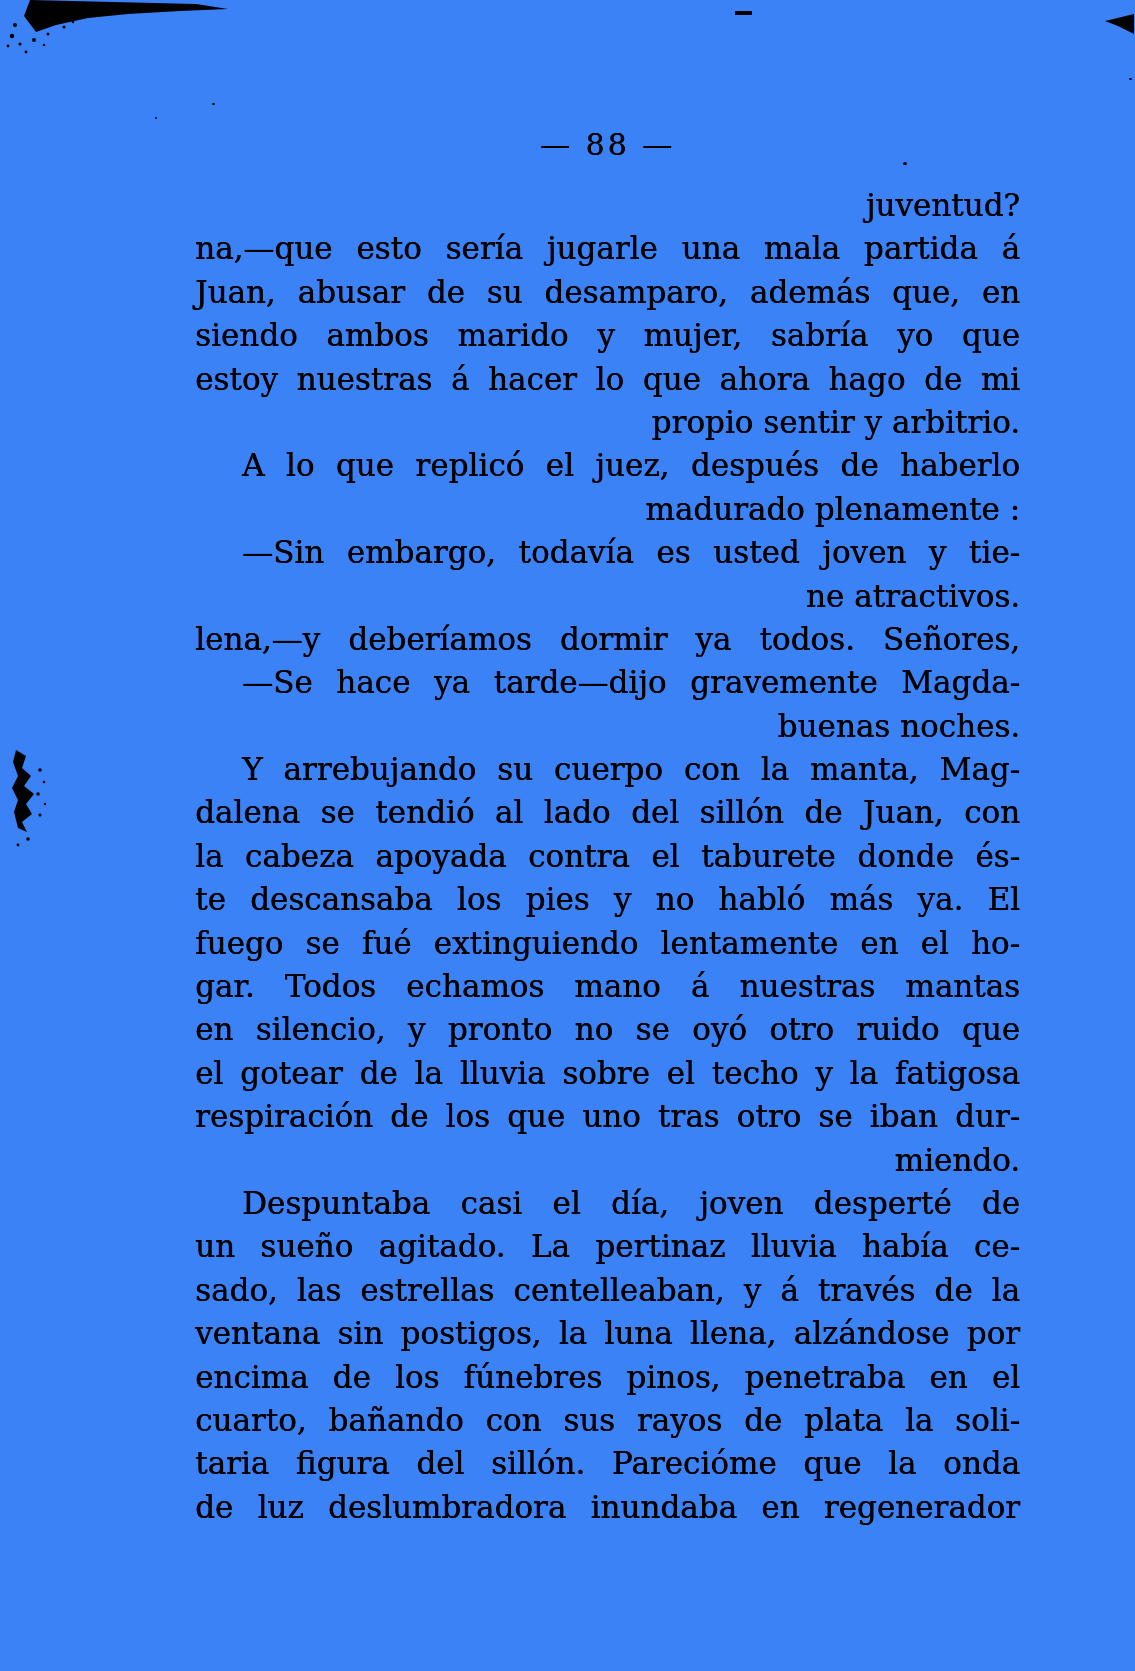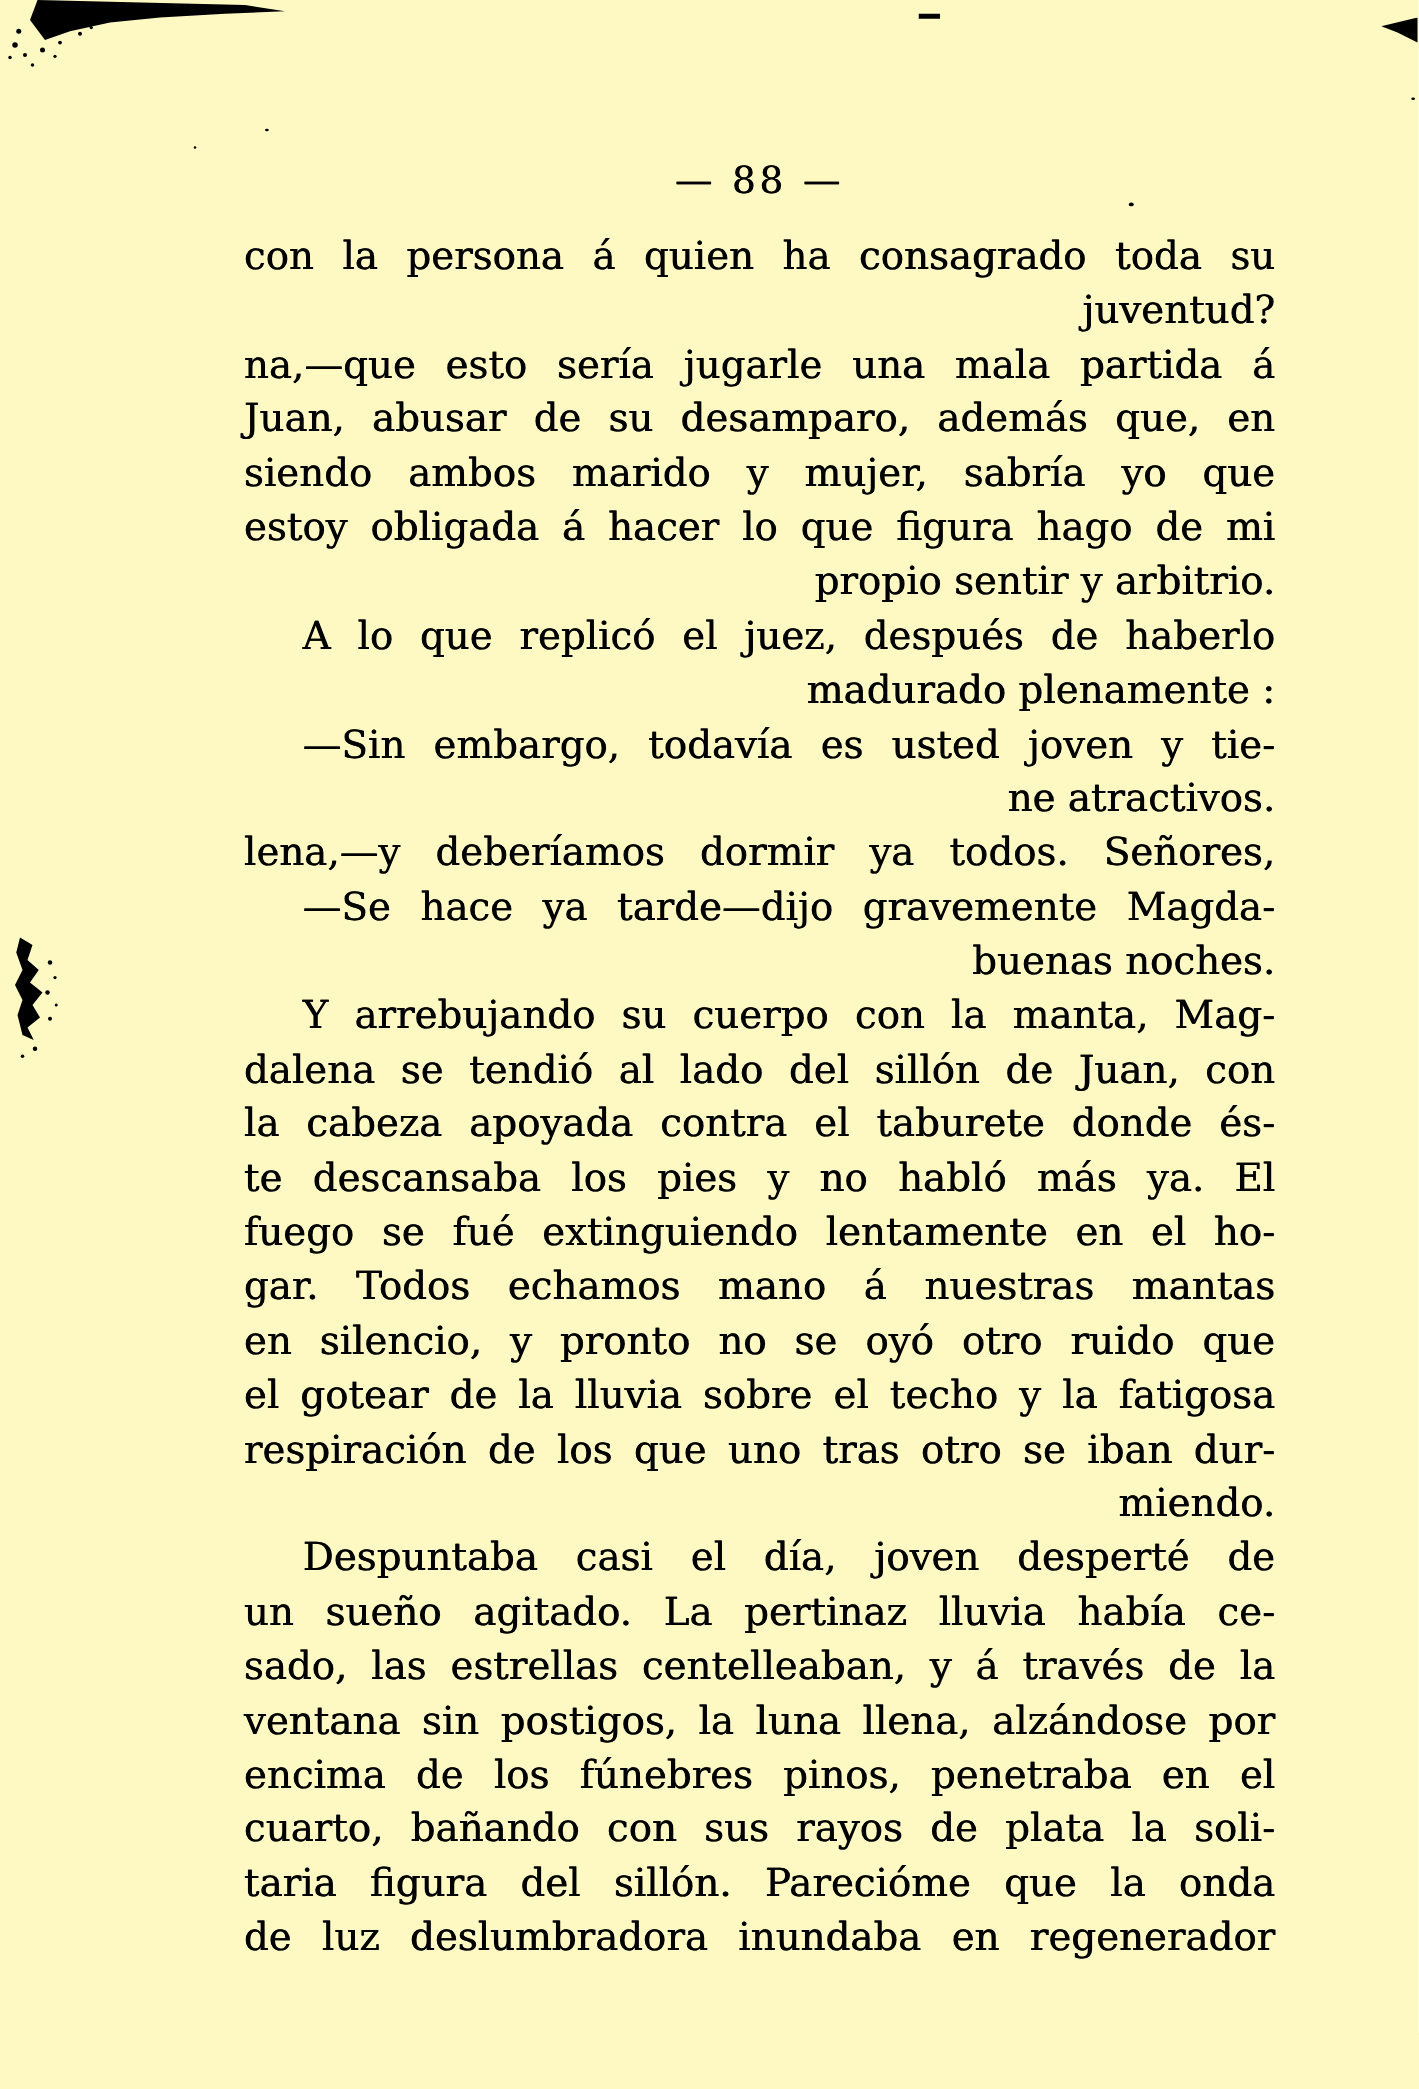--- a/index.html
+++ b/index.html
@@ -4,21 +4,21 @@
 <style>
   html, body {
     margin: 0;
     padding: 0;
     background: #ffffff;
   }
   .page {
     position: relative;
     width: 1135px;
     height: 1671px;
-    background: #fef9c3;
+    background: #3b82f6;
     overflow: hidden;
     font-family: "DejaVu Serif", "Liberation Serif", serif;
     color: #000000;
   }
   .page-number {
     position: absolute;
     left: 195px;
     top: 127px;
     width: 825px;
     text-align: center;
@@ -101,26 +101,25 @@
 
   <span class="speck" style="left:212px;top:103px;width:3px;height:2px"></span>
   <span class="speck" style="left:155px;top:117px;width:2px;height:2px"></span>
   <span class="speck" style="left:903px;top:162px;width:4px;height:3px"></span>
   <span class="speck" style="left:1129px;top:78px;width:3px;height:2px"></span>
 
   <div class="page-number">— 88 —</div>
 
   <div class="text-block">
 
-  <div class="line">con la persona á quien ha consagrado toda su</div>
       <div class="line end">juventud?</div>
       <div class="line">na,—que esto sería jugarle una mala partida á</div>
       <div class="line">Juan, abusar de su desamparo, además que, en</div>
       <div class="line">siendo ambos marido y mujer, sabría yo que</div>
-      <div class="line">estoy obligada á hacer lo que figura hago de mi</div>
+      <div class="line">estoy nuestras á hacer lo que ahora hago de mi</div>
       <div class="line end">propio sentir y arbitrio.</div>
       <div class="line indent">A lo que replicó el juez, después de haberlo</div>
       <div class="line end">madurado plenamente :</div>
       <div class="line indent">—Sin embargo, todavía es usted joven y tie-</div>
       <div class="line end">ne atractivos.</div>
       <div class="line">lena,—y deberíamos dormir ya todos. Señores,</div>
       <div class="line indent">—Se hace ya tarde—dijo gravemente Magda-</div>
       <div class="line end">buenas noches.</div>
       <div class="line indent">Y arrebujando su cuerpo con la manta, Mag-</div>
       <div class="line">dalena se tendió al lado del sillón de Juan, con</div>

